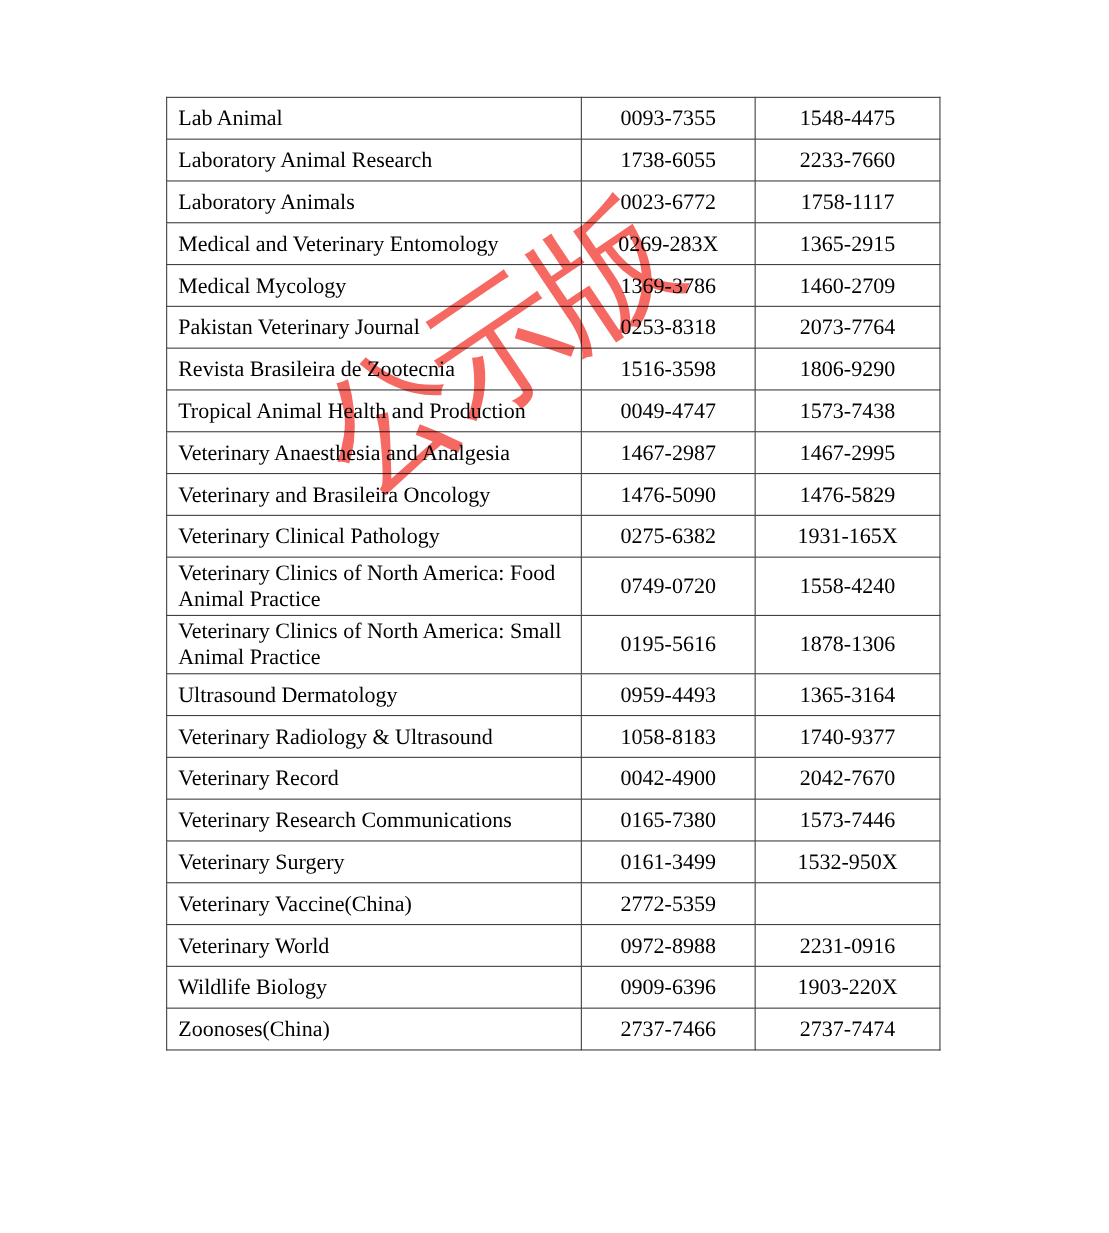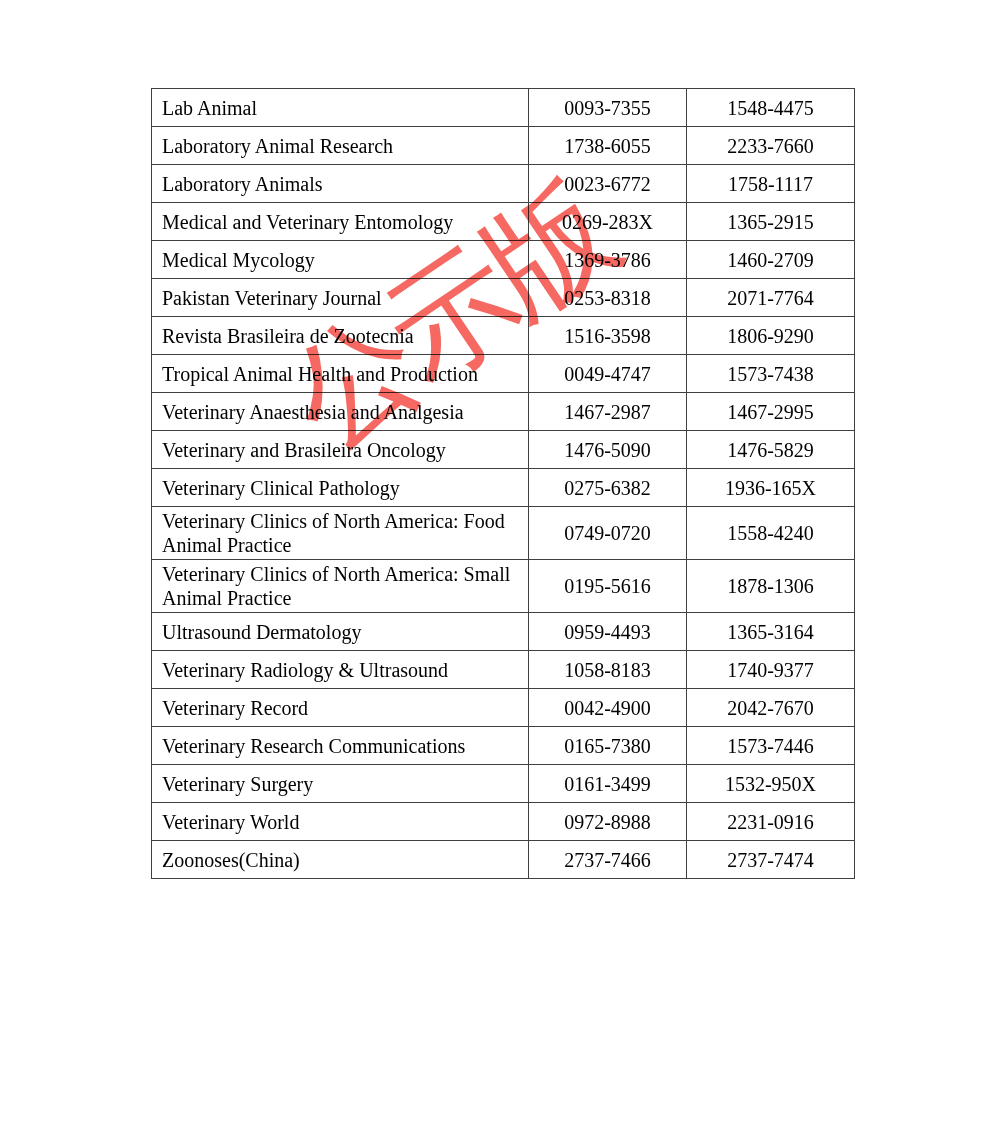--- a/index.html
+++ b/index.html
@@ -113,21 +113,21 @@
           <td>1365-2915</td>
         </tr>
         <tr>
           <td>Medical Mycology</td>
           <td>1369-3786</td>
           <td>1460-2709</td>
         </tr>
         <tr>
           <td>Pakistan Veterinary Journal</td>
           <td>0253-8318</td>
-          <td>2071-7764</td>
+          <td>2073-7764</td>
         </tr>
         <tr>
           <td>Revista Brasileira de Zootecnia</td>
           <td>1516-3598</td>
           <td>1806-9290</td>
         </tr>
         <tr>
           <td>Tropical Animal Health and Production</td>
           <td>0049-4747</td>
           <td>1573-7438</td>
@@ -138,21 +138,21 @@
           <td>1467-2995</td>
         </tr>
         <tr>
           <td>Veterinary and Brasileira Oncology</td>
           <td>1476-5090</td>
           <td>1476-5829</td>
         </tr>
         <tr>
           <td>Veterinary Clinical Pathology</td>
           <td>0275-6382</td>
-          <td>1936-165X</td>
+          <td>1931-165X</td>
         </tr>
         <tr>
           <td>Veterinary Clinics of North America: Food
 Animal Practice</td>
           <td>0749-0720</td>
           <td>1558-4240</td>
         </tr>
         <tr>
           <td>Veterinary Clinics of North America: Small
 Animal Practice</td>
@@ -178,23 +178,33 @@
           <td>Veterinary Research Communications</td>
           <td>0165-7380</td>
           <td>1573-7446</td>
         </tr>
         <tr>
           <td>Veterinary Surgery</td>
           <td>0161-3499</td>
           <td>1532-950X</td>
         </tr>
         <tr>
+          <td>Veterinary Vaccine(China)</td>
+          <td>2772-5359</td>
+          <td></td>
+        </tr>
+        <tr>
           <td>Veterinary World</td>
           <td>0972-8988</td>
           <td>2231-0916</td>
+        </tr>
+        <tr>
+          <td>Wildlife Biology</td>
+          <td>0909-6396</td>
+          <td>1903-220X</td>
         </tr>
         <tr>
           <td>Zoonoses(China)</td>
           <td>2737-7466</td>
           <td>2737-7474</td>
         </tr>
       </tbody>
   </table>
 
   <div class="watermark">公示版</div>

